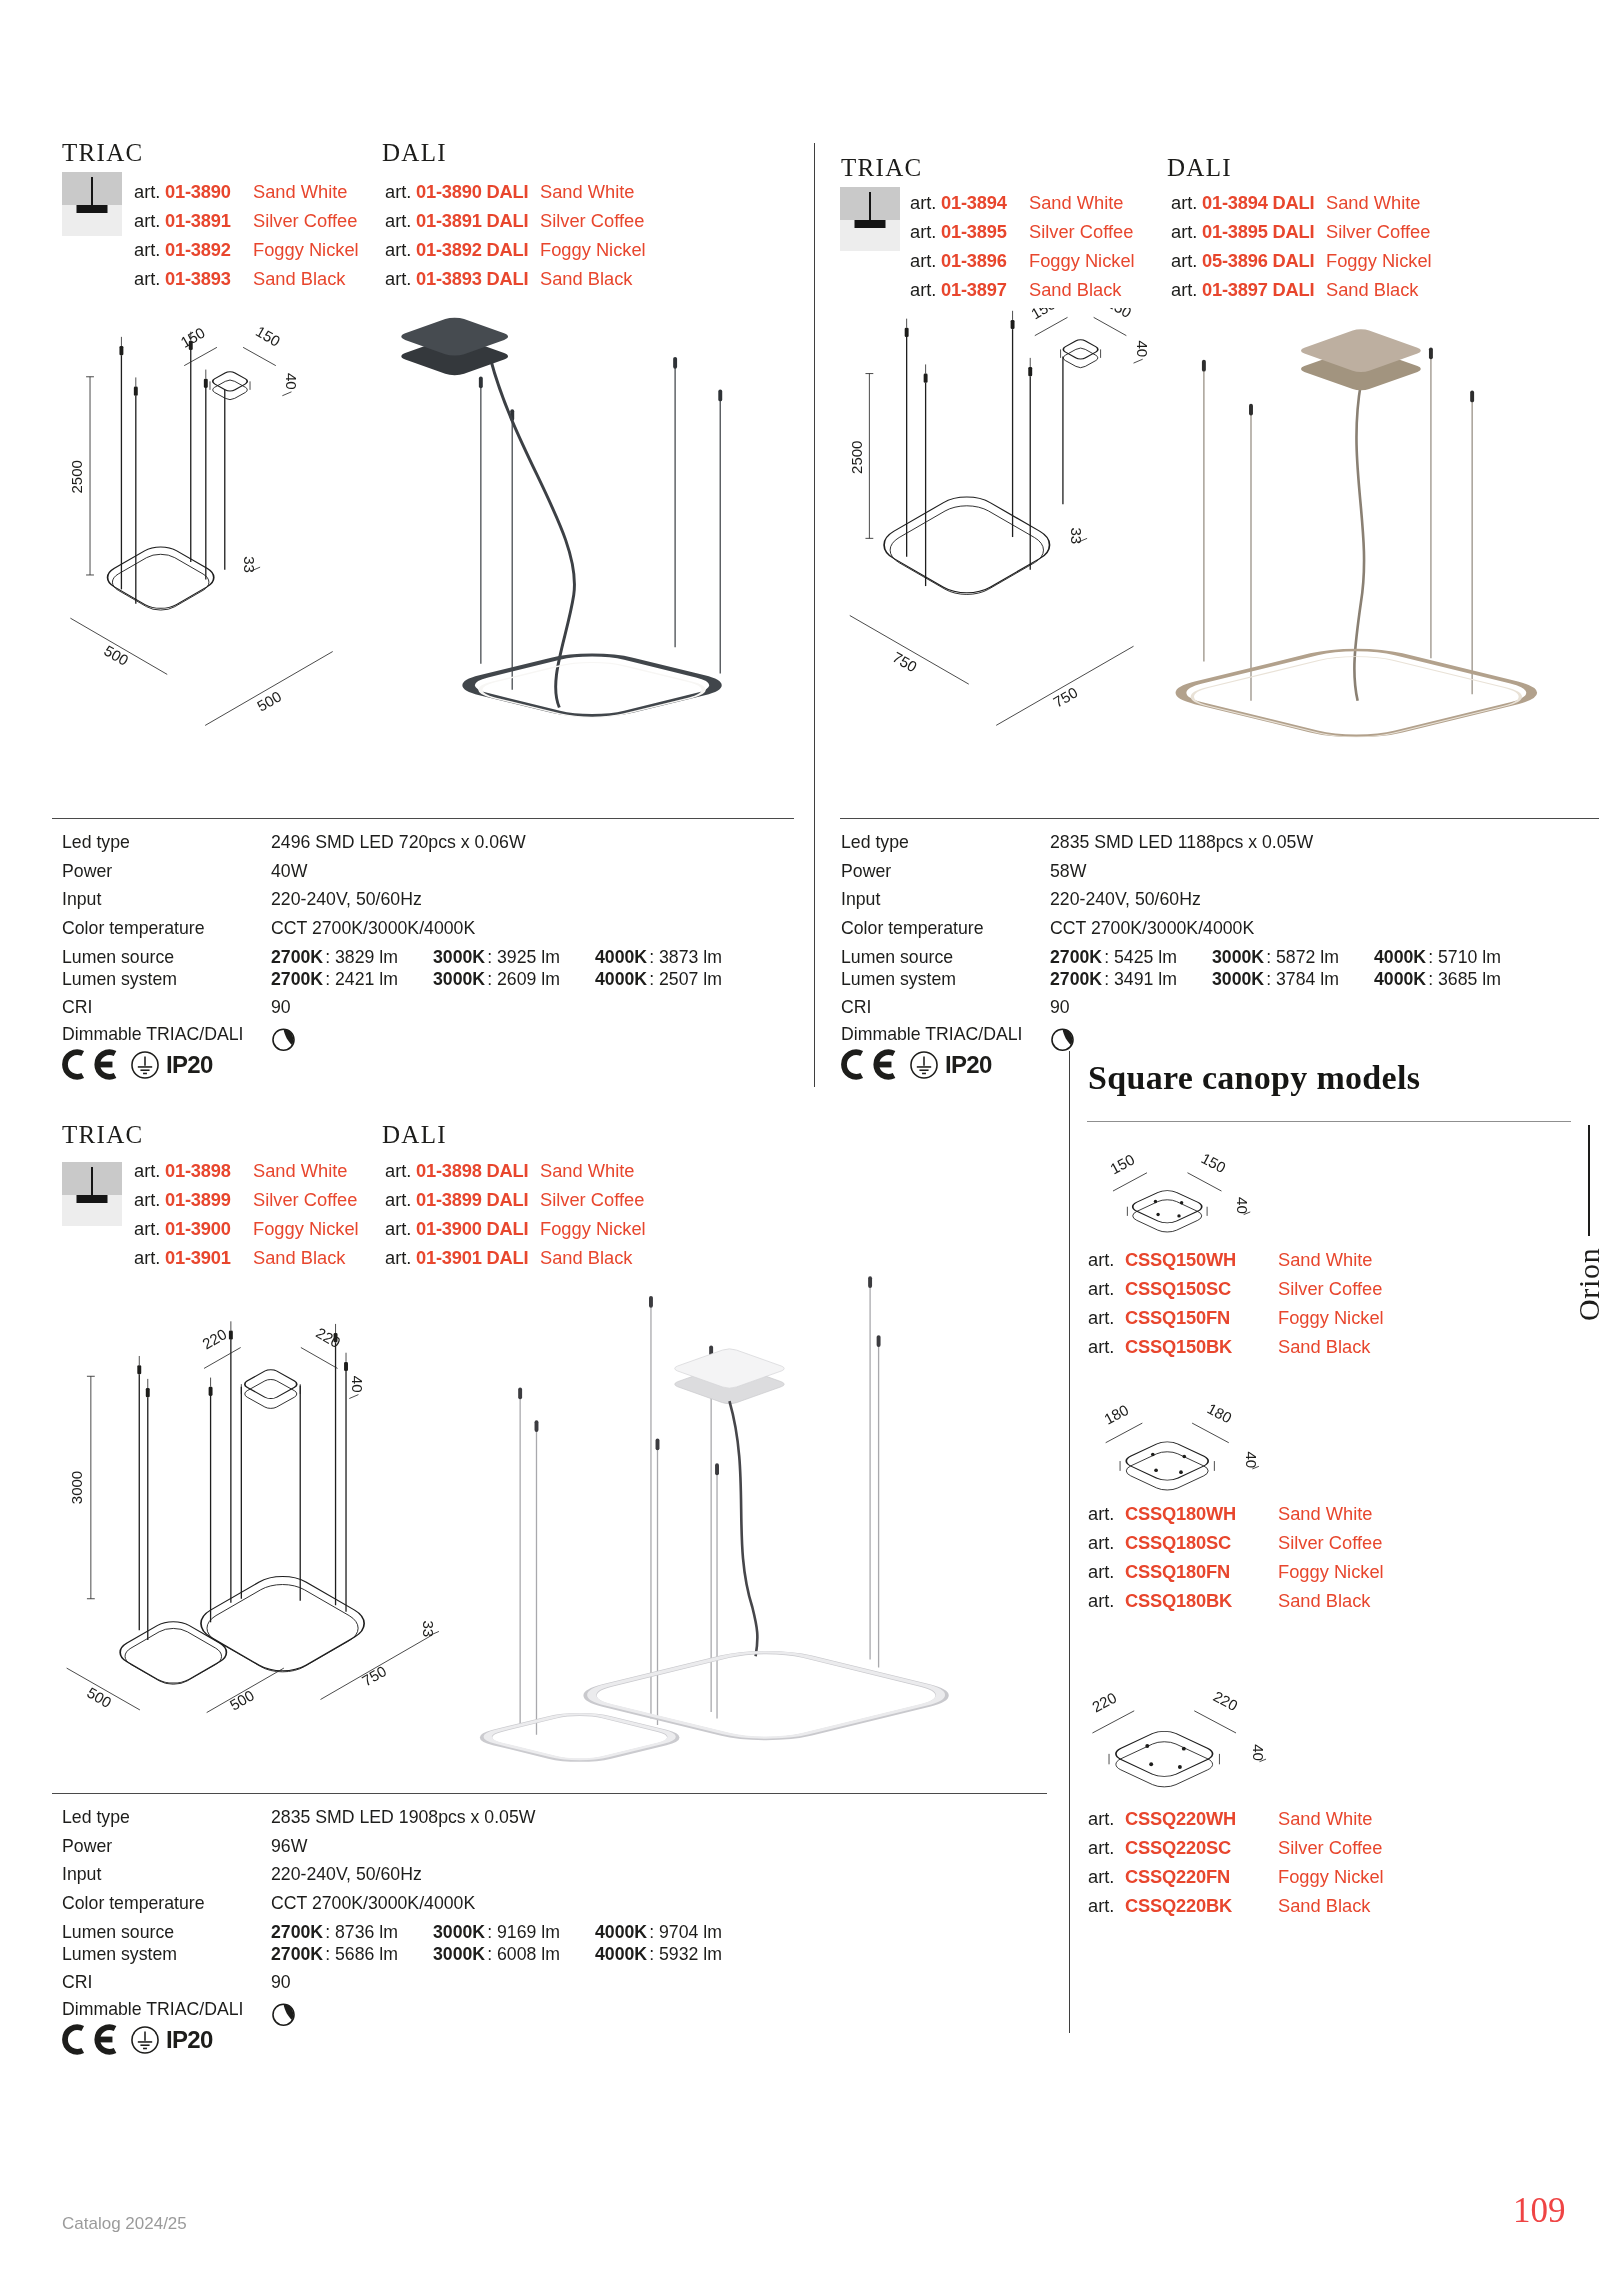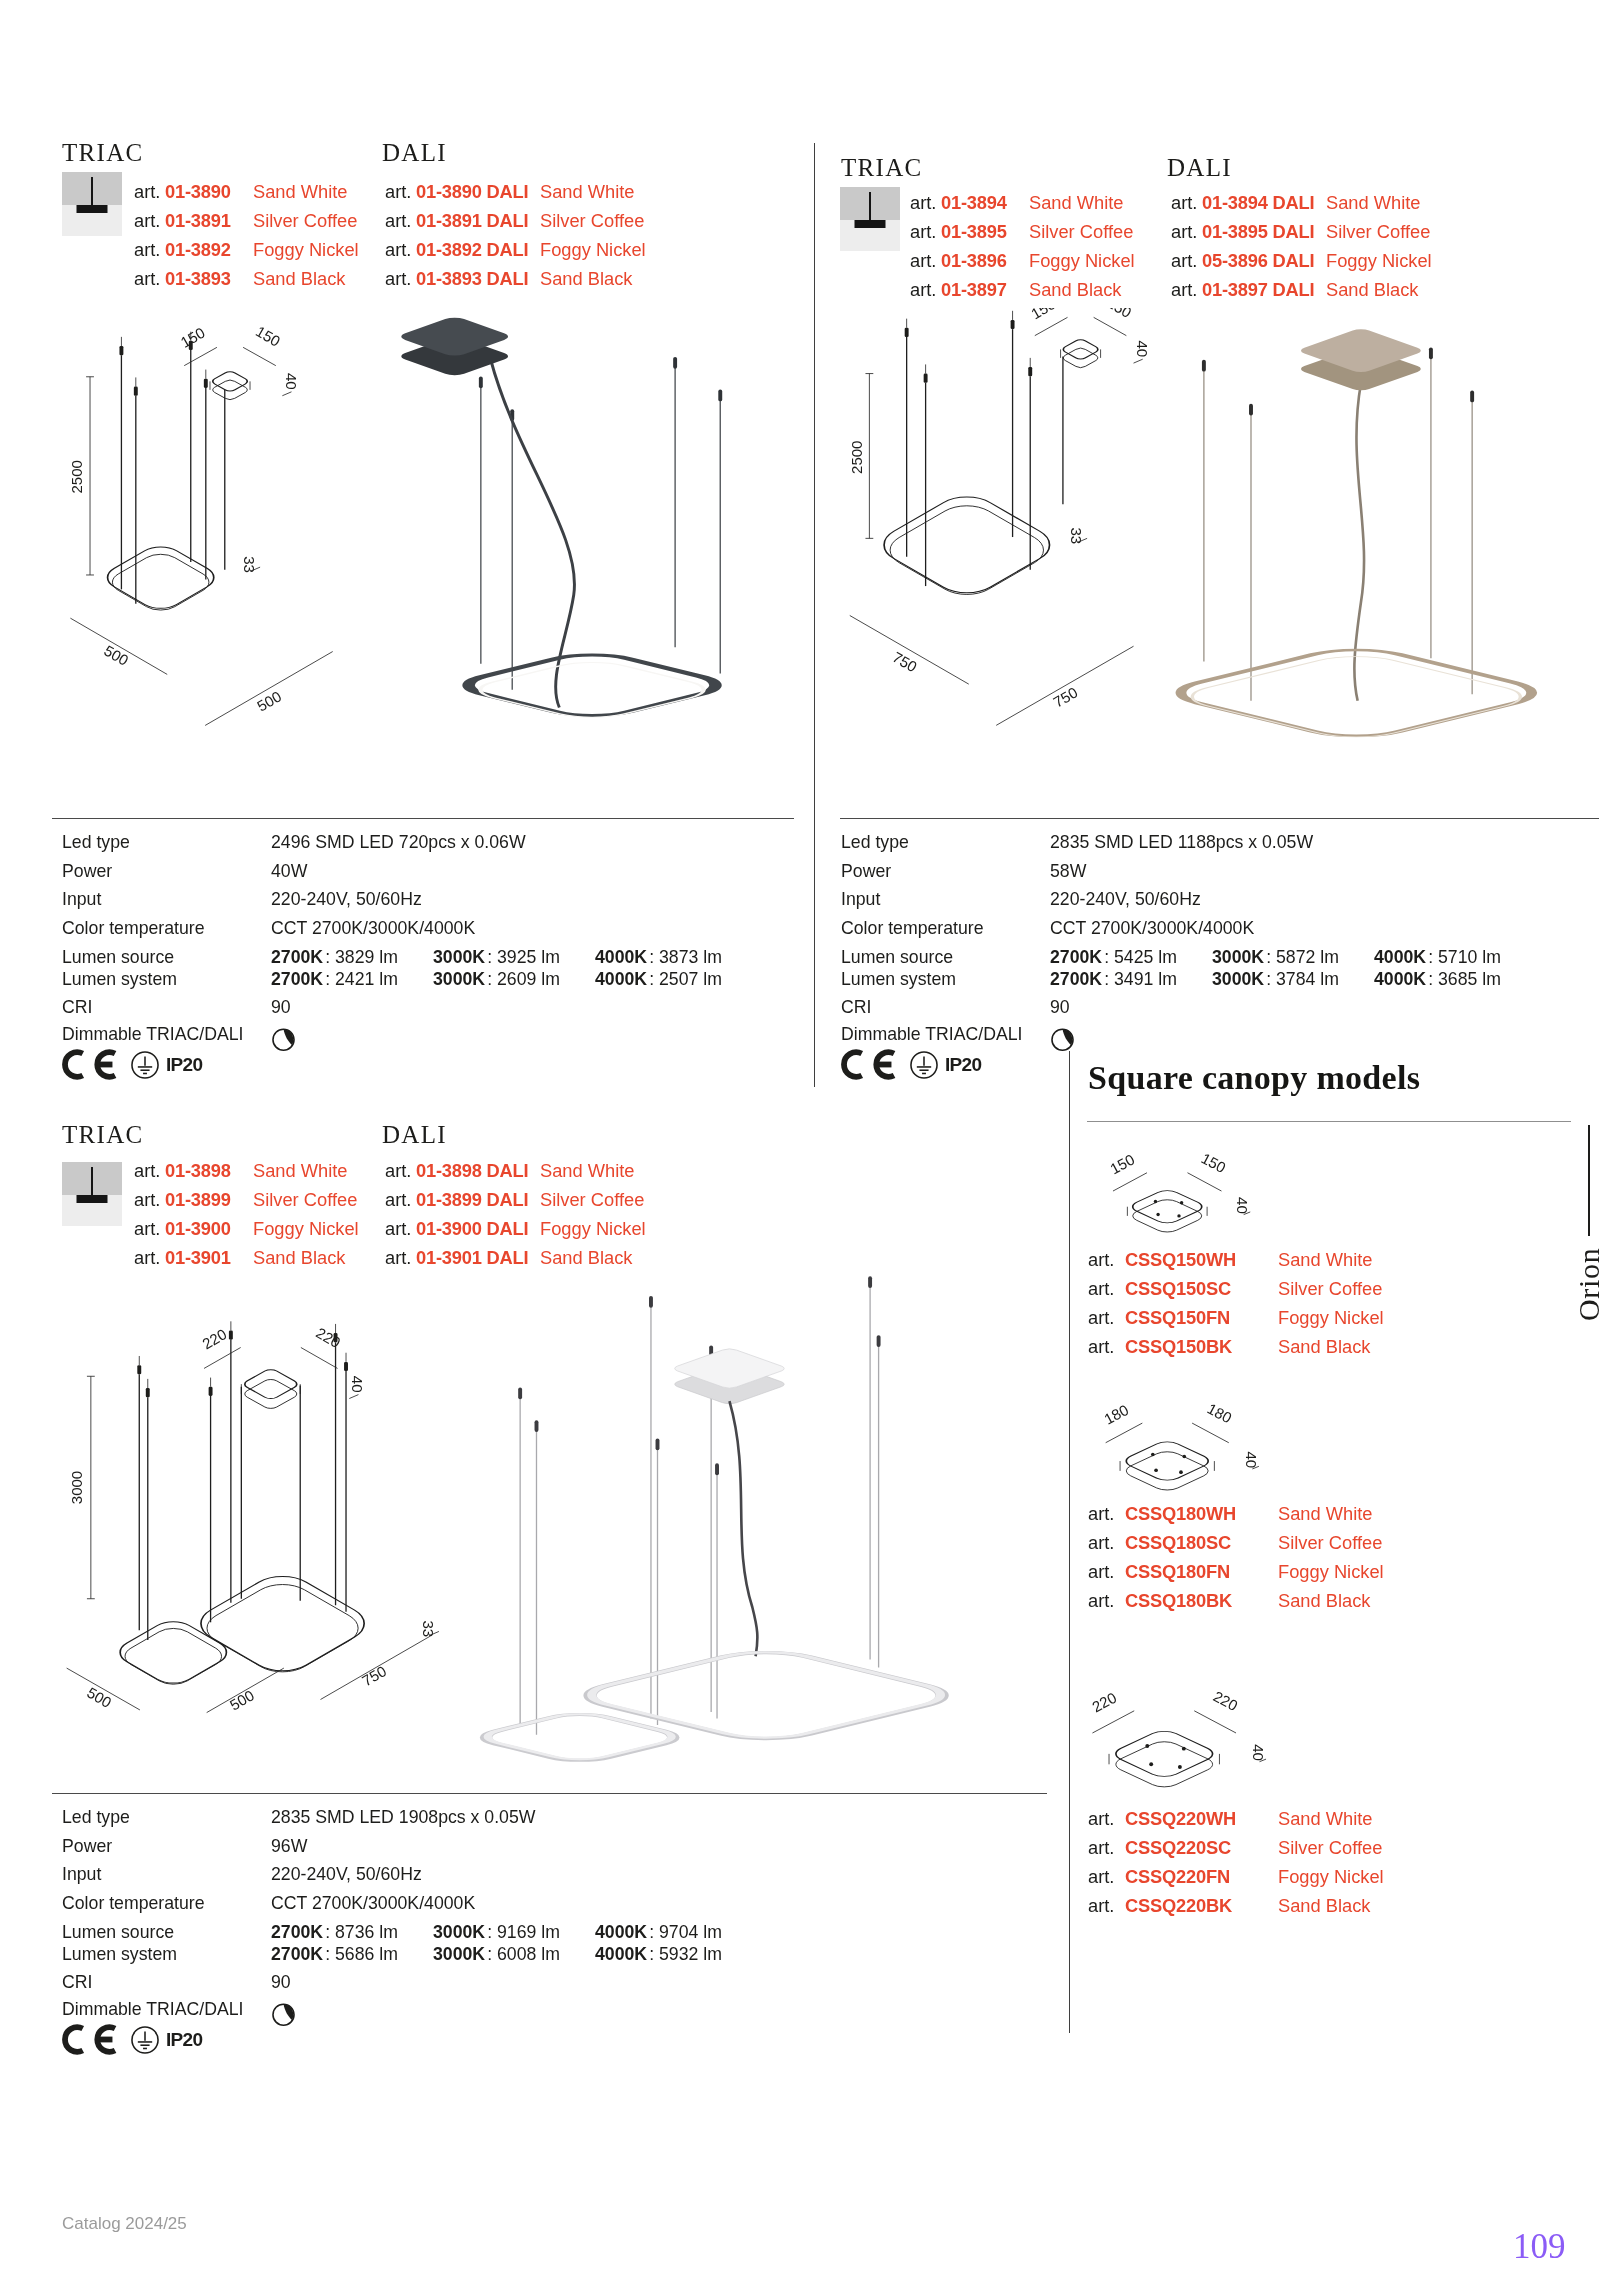--- a/index.html
+++ b/index.html
@@ -23,23 +23,23 @@
   .art-list.wide .code{width:124px;}
   .art-list.cano .pfx{width:37px;}
   .art-list.cano .code{width:153px;}
   .art-row .fin{color:var(--accent);}
   .spec{position:absolute;font-size:17.7px;}
   .spec-row{position:absolute;left:0;display:flex;align-items:center;white-space:nowrap;}
   .spec-row .lbl{width:209px;}
   .pair{display:flex;width:162px;}
   .pair b{margin-right:2px;}
   .certs{position:absolute;display:flex;align-items:center;gap:6.5px;}
-  .ip{font-size:19px;font-weight:800;letter-spacing:-0.7px;}
+  .ip{font-size:24px;font-weight:800;letter-spacing:-0.7px;}
   .footer-left{font-size:17px;color:#9b9b9b;}
-  .pageno{font-size:35px;color:#8b5cf6;margin-top:36px;}
+  .pageno{font-size:35px;color:#ef4444;}
   .orion{position:absolute;display:flex;align-items:center;gap:11.8px;
          transform:rotate(-90deg);transform-origin:0 0;white-space:nowrap;}
   .orion .txt{font-family:"Liberation Serif","DejaVu Serif",serif;font-size:30px;letter-spacing:0.7px;}
   .orion .rule{width:111px;height:1.3px;background:#1d1d1b;}
   svg text{font-family:"Liberation Sans",sans-serif;font-size:23px;fill:#1d1d1b;}
   svg .ln{stroke:#1e1e1e;stroke-width:2;fill:none;}
   svg .thin{stroke:#1e1e1e;stroke-width:1.2;fill:none;}
   svg .dimln{stroke:#2a2a2a;stroke-width:1.3;fill:none;}
 </style>
 </head>

